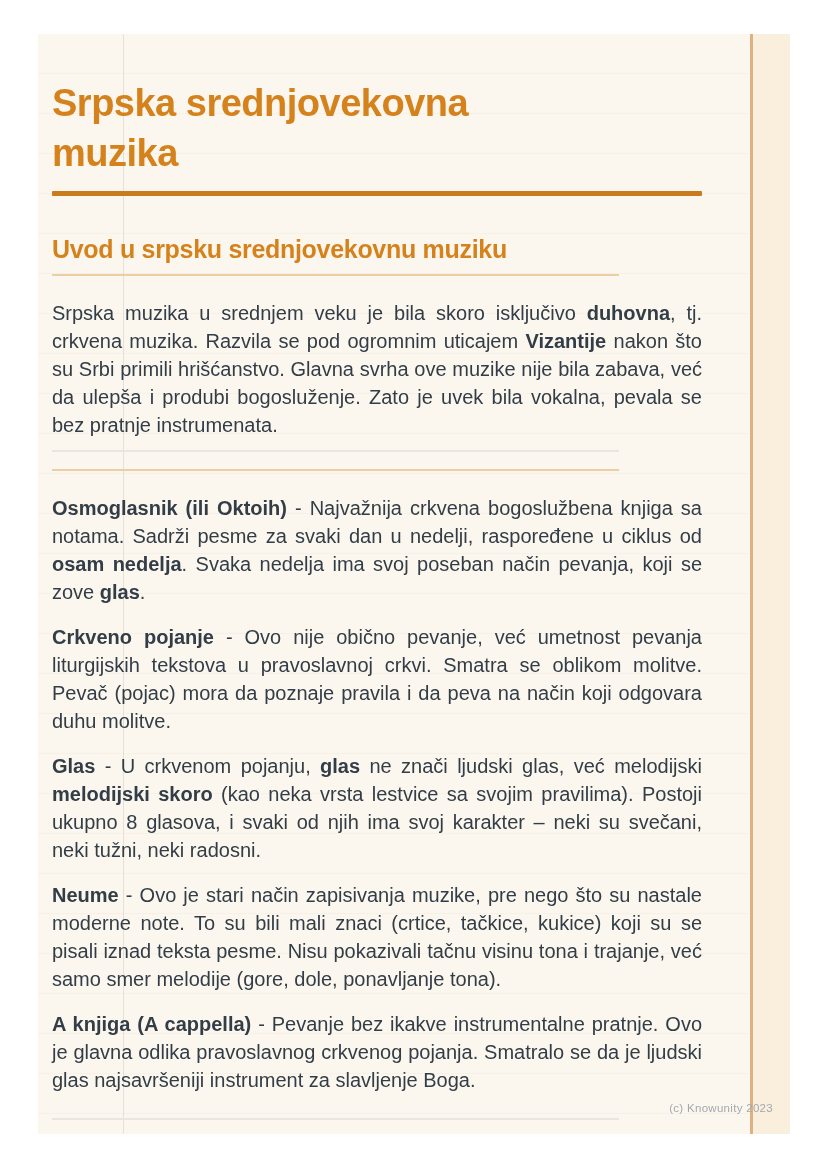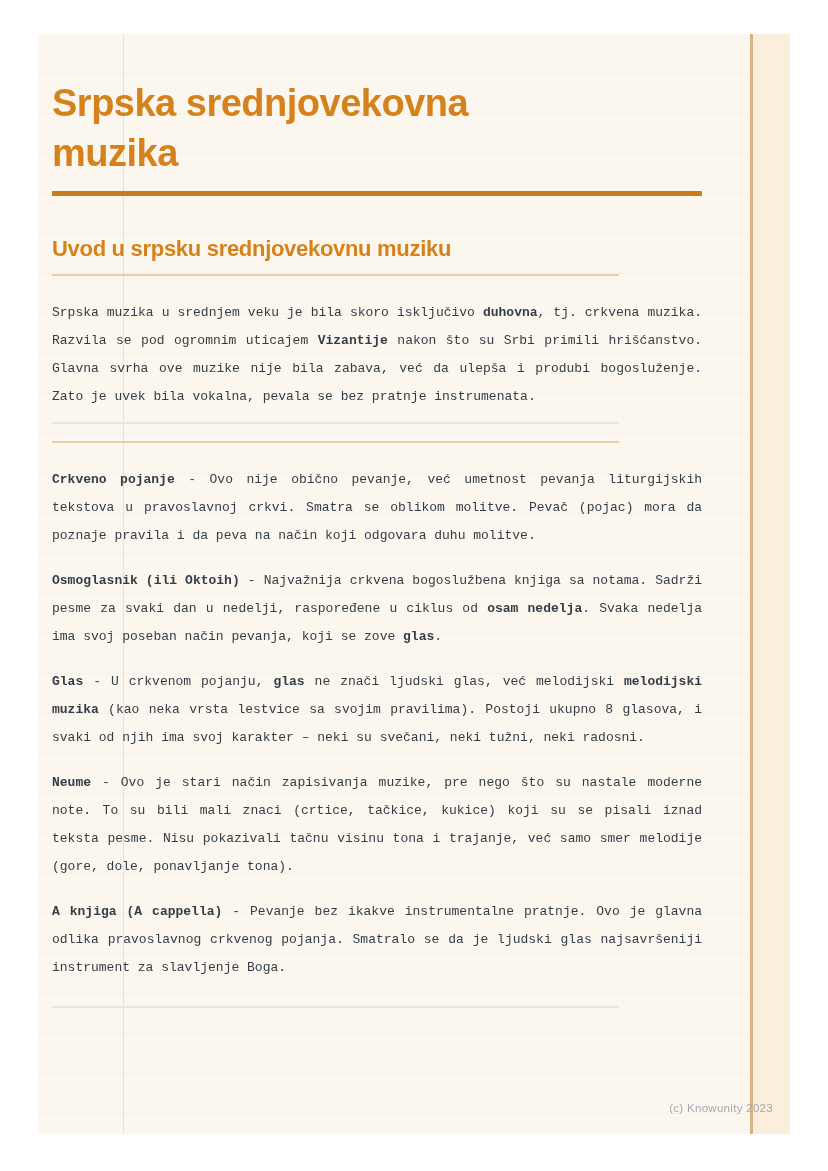--- a/index.html
+++ b/index.html
@@ -52,38 +52,37 @@
     color: #d5821d;
   }
   .title-rule {
     margin-top: 13px;
     width: 650px; height: 5px;
     background: #c97c1e;
     border-radius: 1px;
   }
   .section-heading {
     margin: 38px 0 0 0;
-    font-size: 22px;
+    font-size: 25px;
     line-height: 30px;
     font-weight: 700;
     letter-spacing: -0.3px;
     color: #d5821d;
   }
   .heading-underline {
     margin-top: 10px;
     width: 567px; height: 2px;
     background: #ebcfa2;
   }
   .para {
     margin: 23px 0 0 0;
-    font-size: 13px;
+    font-size: 20px;
     line-height: 28px;
     color: #333d47;
     text-align: justify;
-    font-family: Liberation Mono, monospace;
   }
   .para .b { font-weight: 700; }
   .para + .para { margin-top: 17px; }
   .divider {
     margin-top: 12px;
     width: 567px; height: 2px;
     background: #e7e6e1;
   }
   .divider.between { margin-top: 11px; }
   .divider.bottom { margin-top: 24px; }
@@ -108,22 +107,22 @@
     <h1 class="doc-title">Srpska srednjovekovna muzika</h1>
     <div class="title-rule"></div>
 
     <h2 class="section-heading">Uvod u srpsku srednjovekovnu muziku</h2>
     <div class="heading-underline"></div>
     <p class="para"><span>Srpska muzika u srednjem veku je bila skoro isključivo </span><span class="b">duhovna</span><span>, tj. crkvena muzika. Razvila se pod ogromnim uticajem </span><span class="b">Vizantije</span><span> nakon što su Srbi primili hrišćanstvo. Glavna svrha ove muzike nije bila zabava, već da ulepša i produbi bogosluženje. Zato je uvek bila vokalna, pevala se bez pratnje instrumenata.</span></p>
     <div class="divider between"></div>
     <div class="section-gap"></div>
 
     <div class="heading-underline"></div>
+    <p class="para"><span class="b">Osmoglasnik (ili Oktoih)</span><span> - Najvažnija crkvena bogoslužbena knjiga sa notama. Sadrži pesme za svaki dan u nedelji, raspoređene u ciklus od </span><span class="b">osam nedelja</span><span>. Svaka nedelja ima svoj poseban način pevanja, koji se zove </span><span class="b">glas</span><span>.</span></p>
     <p class="para"><span class="b">Crkveno pojanje</span><span> - Ovo nije obično pevanje, već umetnost pevanja liturgijskih tekstova u pravoslavnoj crkvi. Smatra se oblikom molitve. Pevač (pojac) mora da poznaje pravila i da peva na način koji odgovara duhu molitve.</span></p>
-    <p class="para"><span class="b">Osmoglasnik (ili Oktoih)</span><span> - Najvažnija crkvena bogoslužbena knjiga sa notama. Sadrži pesme za svaki dan u nedelji, raspoređene u ciklus od </span><span class="b">osam nedelja</span><span>. Svaka nedelja ima svoj poseban način pevanja, koji se zove </span><span class="b">glas</span><span>.</span></p>
-    <p class="para"><span class="b">Glas</span><span> - U crkvenom pojanju, </span><span class="b">glas</span><span> ne znači ljudski glas, već melodijski </span><span class="b">melodijski muzika</span><span> (kao neka vrsta lestvice sa svojim pravilima). Postoji ukupno 8 glasova, i svaki od njih ima svoj karakter – neki su svečani, neki tužni, neki radosni.</span></p>
+    <p class="para"><span class="b">Glas</span><span> - U crkvenom pojanju, </span><span class="b">glas</span><span> ne znači ljudski glas, već melodijski </span><span class="b">melodijski skoro</span><span> (kao neka vrsta lestvice sa svojim pravilima). Postoji ukupno 8 glasova, i svaki od njih ima svoj karakter – neki su svečani, neki tužni, neki radosni.</span></p>
     <p class="para"><span class="b">Neume</span><span> - Ovo je stari način zapisivanja muzike, pre nego što su nastale moderne note. To su bili mali znaci (crtice, tačkice, kukice) koji su se pisali iznad teksta pesme. Nisu pokazivali tačnu visinu tona i trajanje, već samo smer melodije (gore, dole, ponavljanje tona).</span></p>
     <p class="para"><span class="b">A knjiga (A cappella)</span><span> - Pevanje bez ikakve instrumentalne pratnje. Ovo je glavna odlika pravoslavnog crkvenog pojanja. Smatralo se da je ljudski glas najsavršeniji instrument za slavljenje Boga.</span></p>
     <div class="divider bottom"></div>
   </div>
 
   <div class="footer-note">(c) Knowunity 2023</div>
 </div>
 
 </body></html>

